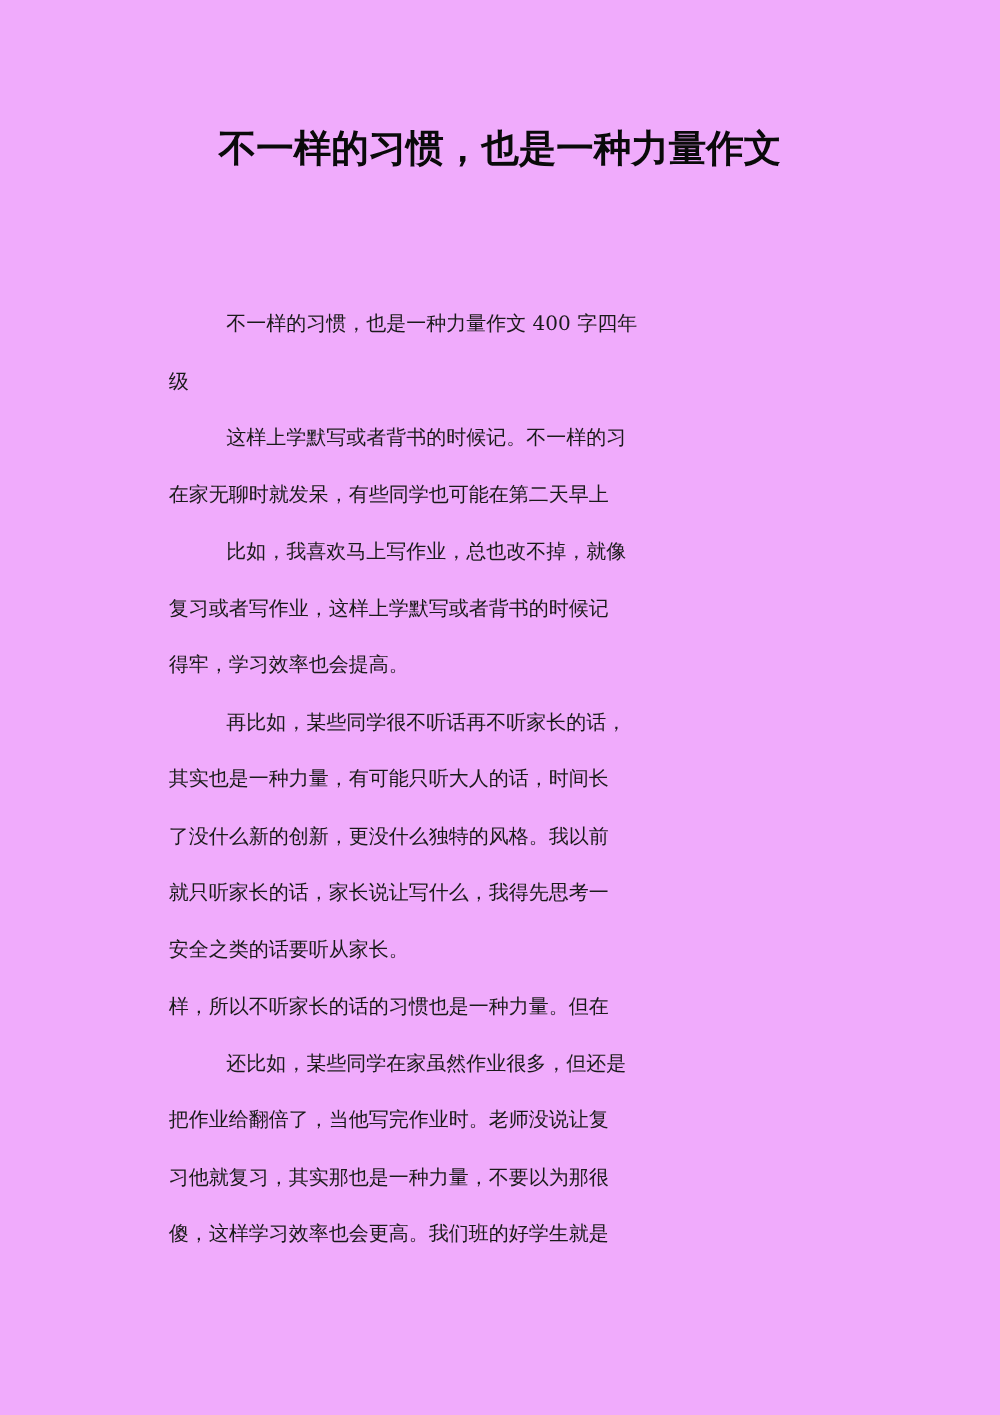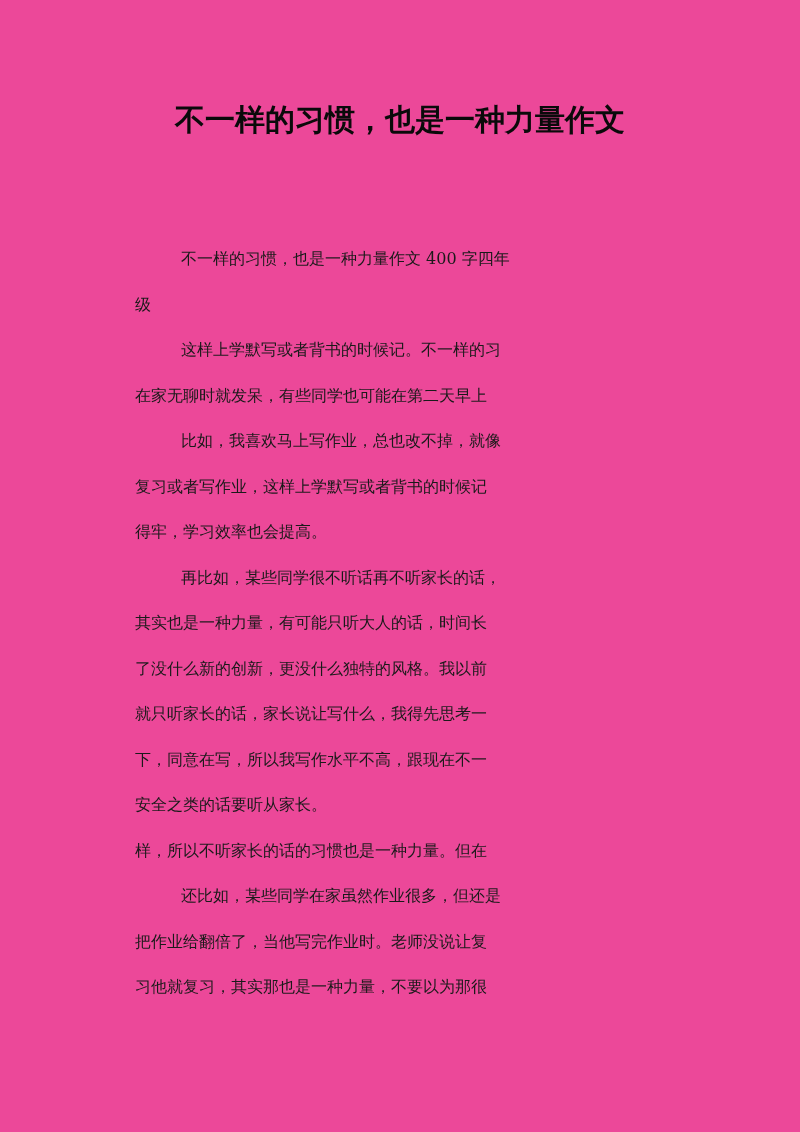--- a/index.html
+++ b/index.html
@@ -13,21 +13,21 @@
       position: relative;
       overflow: hidden;
       color: #111111;
     }
     .page {
       position: absolute;
       left: 0;
       top: 0;
       width: 800px;
       height: 1132px;
-      background: #ec4899;
+      background: #f0abfc;
     }
     .title {
       position: absolute;
       left: 100px;
       width: 600px;
       top: 98px;
       text-align: center;
       font-family: "DejaVu Sans", "Liberation Sans", sans-serif;
       font-weight: bold;
       font-size: 30px;
@@ -71,20 +71,20 @@
     <span class="line">级</span>
     <span class="line indent">这样上学默写或者背书的时候记。不一样的习</span>
     <span class="line">在家无聊时就发呆，有些同学也可能在第二天早上</span>
     <span class="line indent">比如，我喜欢马上写作业，总也改不掉，就像</span>
     <span class="line">复习或者写作业，这样上学默写或者背书的时候记</span>
     <span class="line">得牢，学习效率也会提高。</span>
     <span class="line indent">再比如，某些同学很不听话再不听家长的话，</span>
     <span class="line">其实也是一种力量，有可能只听大人的话，时间长</span>
     <span class="line">了没什么新的创新，更没什么独特的风格。我以前</span>
     <span class="line">就只听家长的话，家长说让写什么，我得先思考一</span>
-    <span class="line">下，同意在写，所以我写作水平不高，跟现在不一</span>
     <span class="line">安全之类的话要听从家长。</span>
     <span class="line">样，所以不听家长的话的习惯也是一种力量。但在</span>
     <span class="line indent">还比如，某些同学在家虽然作业很多，但还是</span>
     <span class="line">把作业给翻倍了，当他写完作业时。老师没说让复</span>
     <span class="line">习他就复习，其实那也是一种力量，不要以为那很</span>
+    <span class="line">傻，这样学习效率也会更高。我们班的好学生就是</span>
   </div>
 </div>
 
 </body></html>

